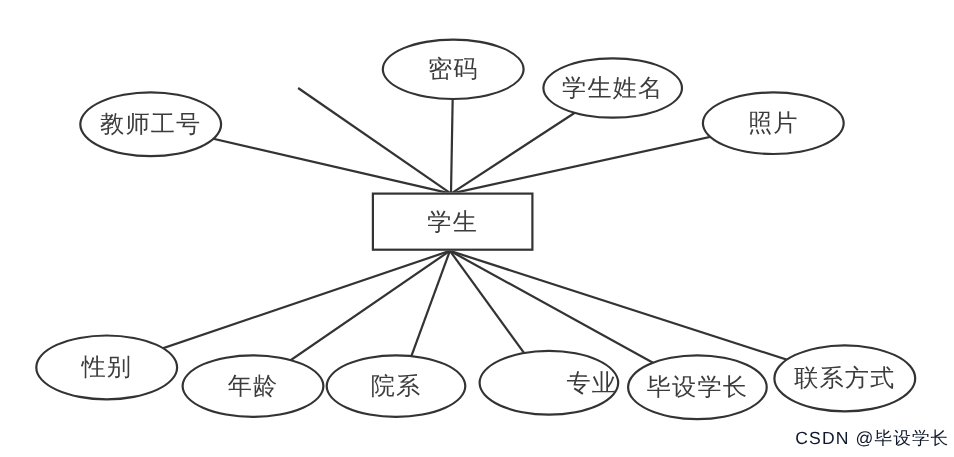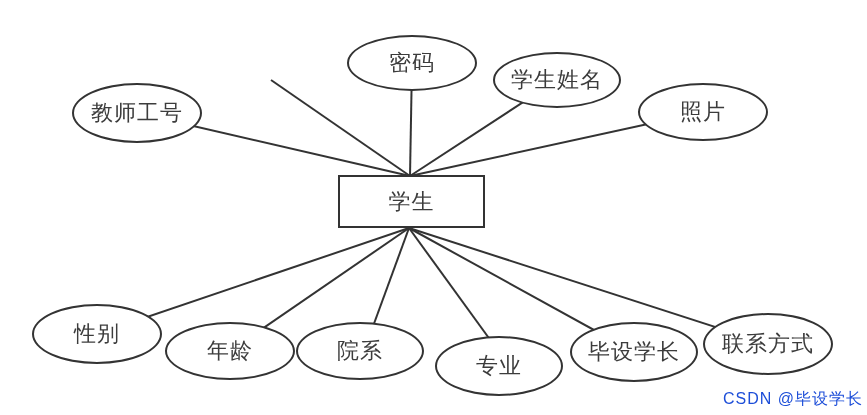--- a/index.html
+++ b/index.html
@@ -42,21 +42,21 @@
     letter-spacing: 1px;
     white-space: nowrap;
     line-height: 1;
   }
   .watermark {
     position: absolute;
     right: 4px;
     bottom: 5px;
     z-index: 3;
     font-size: 16px;
-    color: #1d4ed8;
+    color: #0f172a;
     letter-spacing: 1px;
     white-space: nowrap;
   }
 </style>
 </head>
 <body>
 
 <div class="canvas">
 
   <svg class="connectors" viewBox="0 0 867 415" xmlns="http://www.w3.org/2000/svg">
@@ -94,21 +94,21 @@
 
   <div class="node ellipse" style="left:32px; top:304px; width:130px; height:60px;">
     <span class="label">性别</span>
   </div>
   <div class="node ellipse" style="left:165px; top:322px; width:130px; height:58px;">
     <span class="label">年龄</span>
   </div>
   <div class="node ellipse" style="left:296px; top:322px; width:128px; height:58px;">
     <span class="label">院系</span>
   </div>
-  <div class="node ellipse" style="left:435px; top:336px; width:128px; height:60px;">
+  <div class="node ellipse" style="left:435px; top:318px; width:128px; height:60px;justify-content:flex-end;">
     <span class="label">专业</span>
   </div>
   <div class="node ellipse" style="left:570px; top:322px; width:128px; height:60px;">
     <span class="label">毕设学长</span>
   </div>
   <div class="node ellipse" style="left:703px; top:313px; width:130px; height:62px;">
     <span class="label">联系方式</span>
   </div>
 
   <div class="watermark">CSDN @毕设学长</div>

